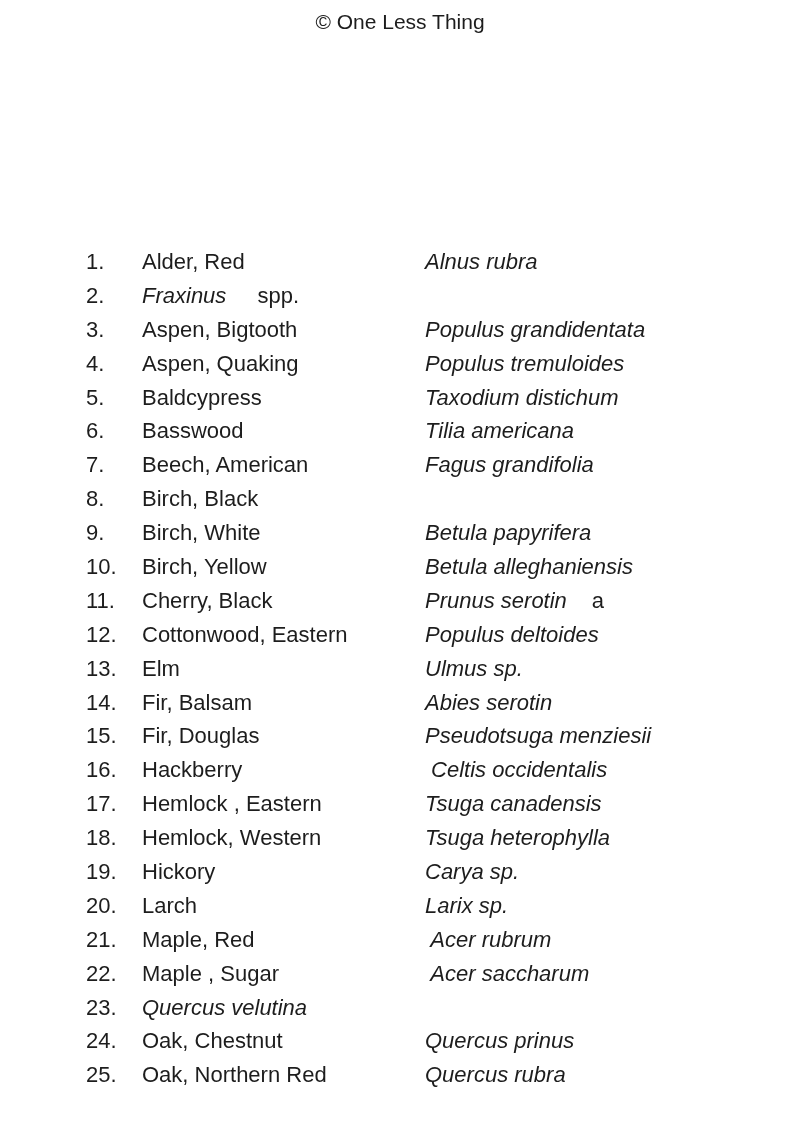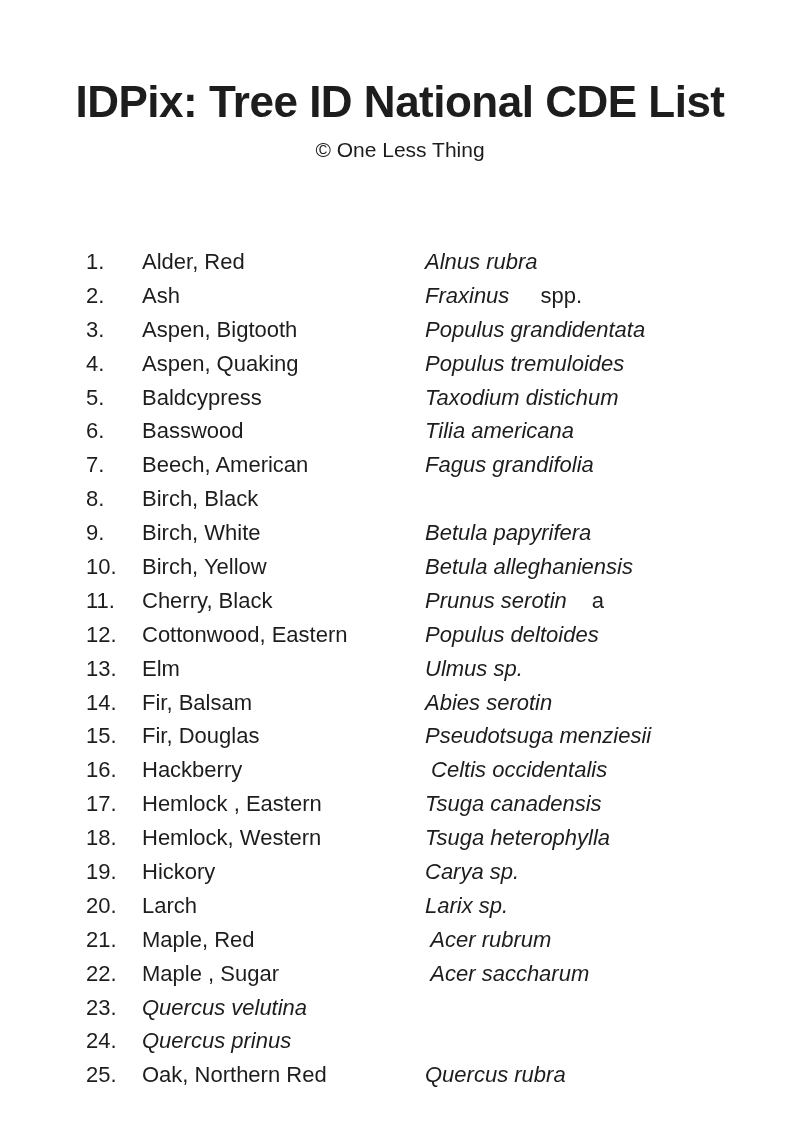--- a/index.html
+++ b/index.html
@@ -65,32 +65,30 @@
   }
   .sci-r {
     font-style: normal;
     margin-left: 25px;
   }
 </style>
 </head>
 <body>
 
 <div class="page">
-  <h1 class="doc-title">IDPix: Tree ID National CDE List</h1>
   <div class="doc-subtitle">© One Less Thing</div>
   <div class="tree-list" id="tree-list">
   <div class="row">
     <span class="col-num">1.</span>
     <span class="col-common">Alder, Red</span>
     <span class="col-sci"><span class="sci-i">Alnus rubra</span><span class="sci-r"></span></span>
   </div>
 
   <div class="row">
     <span class="col-num">2.</span>
-    <span class="col-common">Ash</span>
     <span class="col-sci"><span class="sci-i">Fraxinus</span><span class="sci-r"> spp.</span></span>
   </div>
 
   <div class="row">
     <span class="col-num">3.</span>
     <span class="col-common">Aspen, Bigtooth</span>
     <span class="col-sci"><span class="sci-i">Populus grandidentata</span><span class="sci-r"></span></span>
   </div>
 
   <div class="row">
@@ -206,20 +204,21 @@
     <span class="col-sci"><span class="sci-i"> Acer saccharum</span><span class="sci-r"></span></span>
   </div>
 
   <div class="row">
     <span class="col-num">23.</span>
     <span class="col-sci"><span class="sci-i">Quercus velutina</span><span class="sci-r"></span></span>
   </div>
 
   <div class="row">
     <span class="col-num">24.</span>
+    <span class="col-common">Oak, Chestnut</span>
     <span class="col-sci"><span class="sci-i">Quercus prinus</span><span class="sci-r"></span></span>
   </div>
 
   <div class="row">
     <span class="col-num">25.</span>
     <span class="col-common">Oak, Northern Red</span>
     <span class="col-sci"><span class="sci-i">Quercus rubra</span><span class="sci-r"></span></span>
   </div>
 </div>
 </div>

